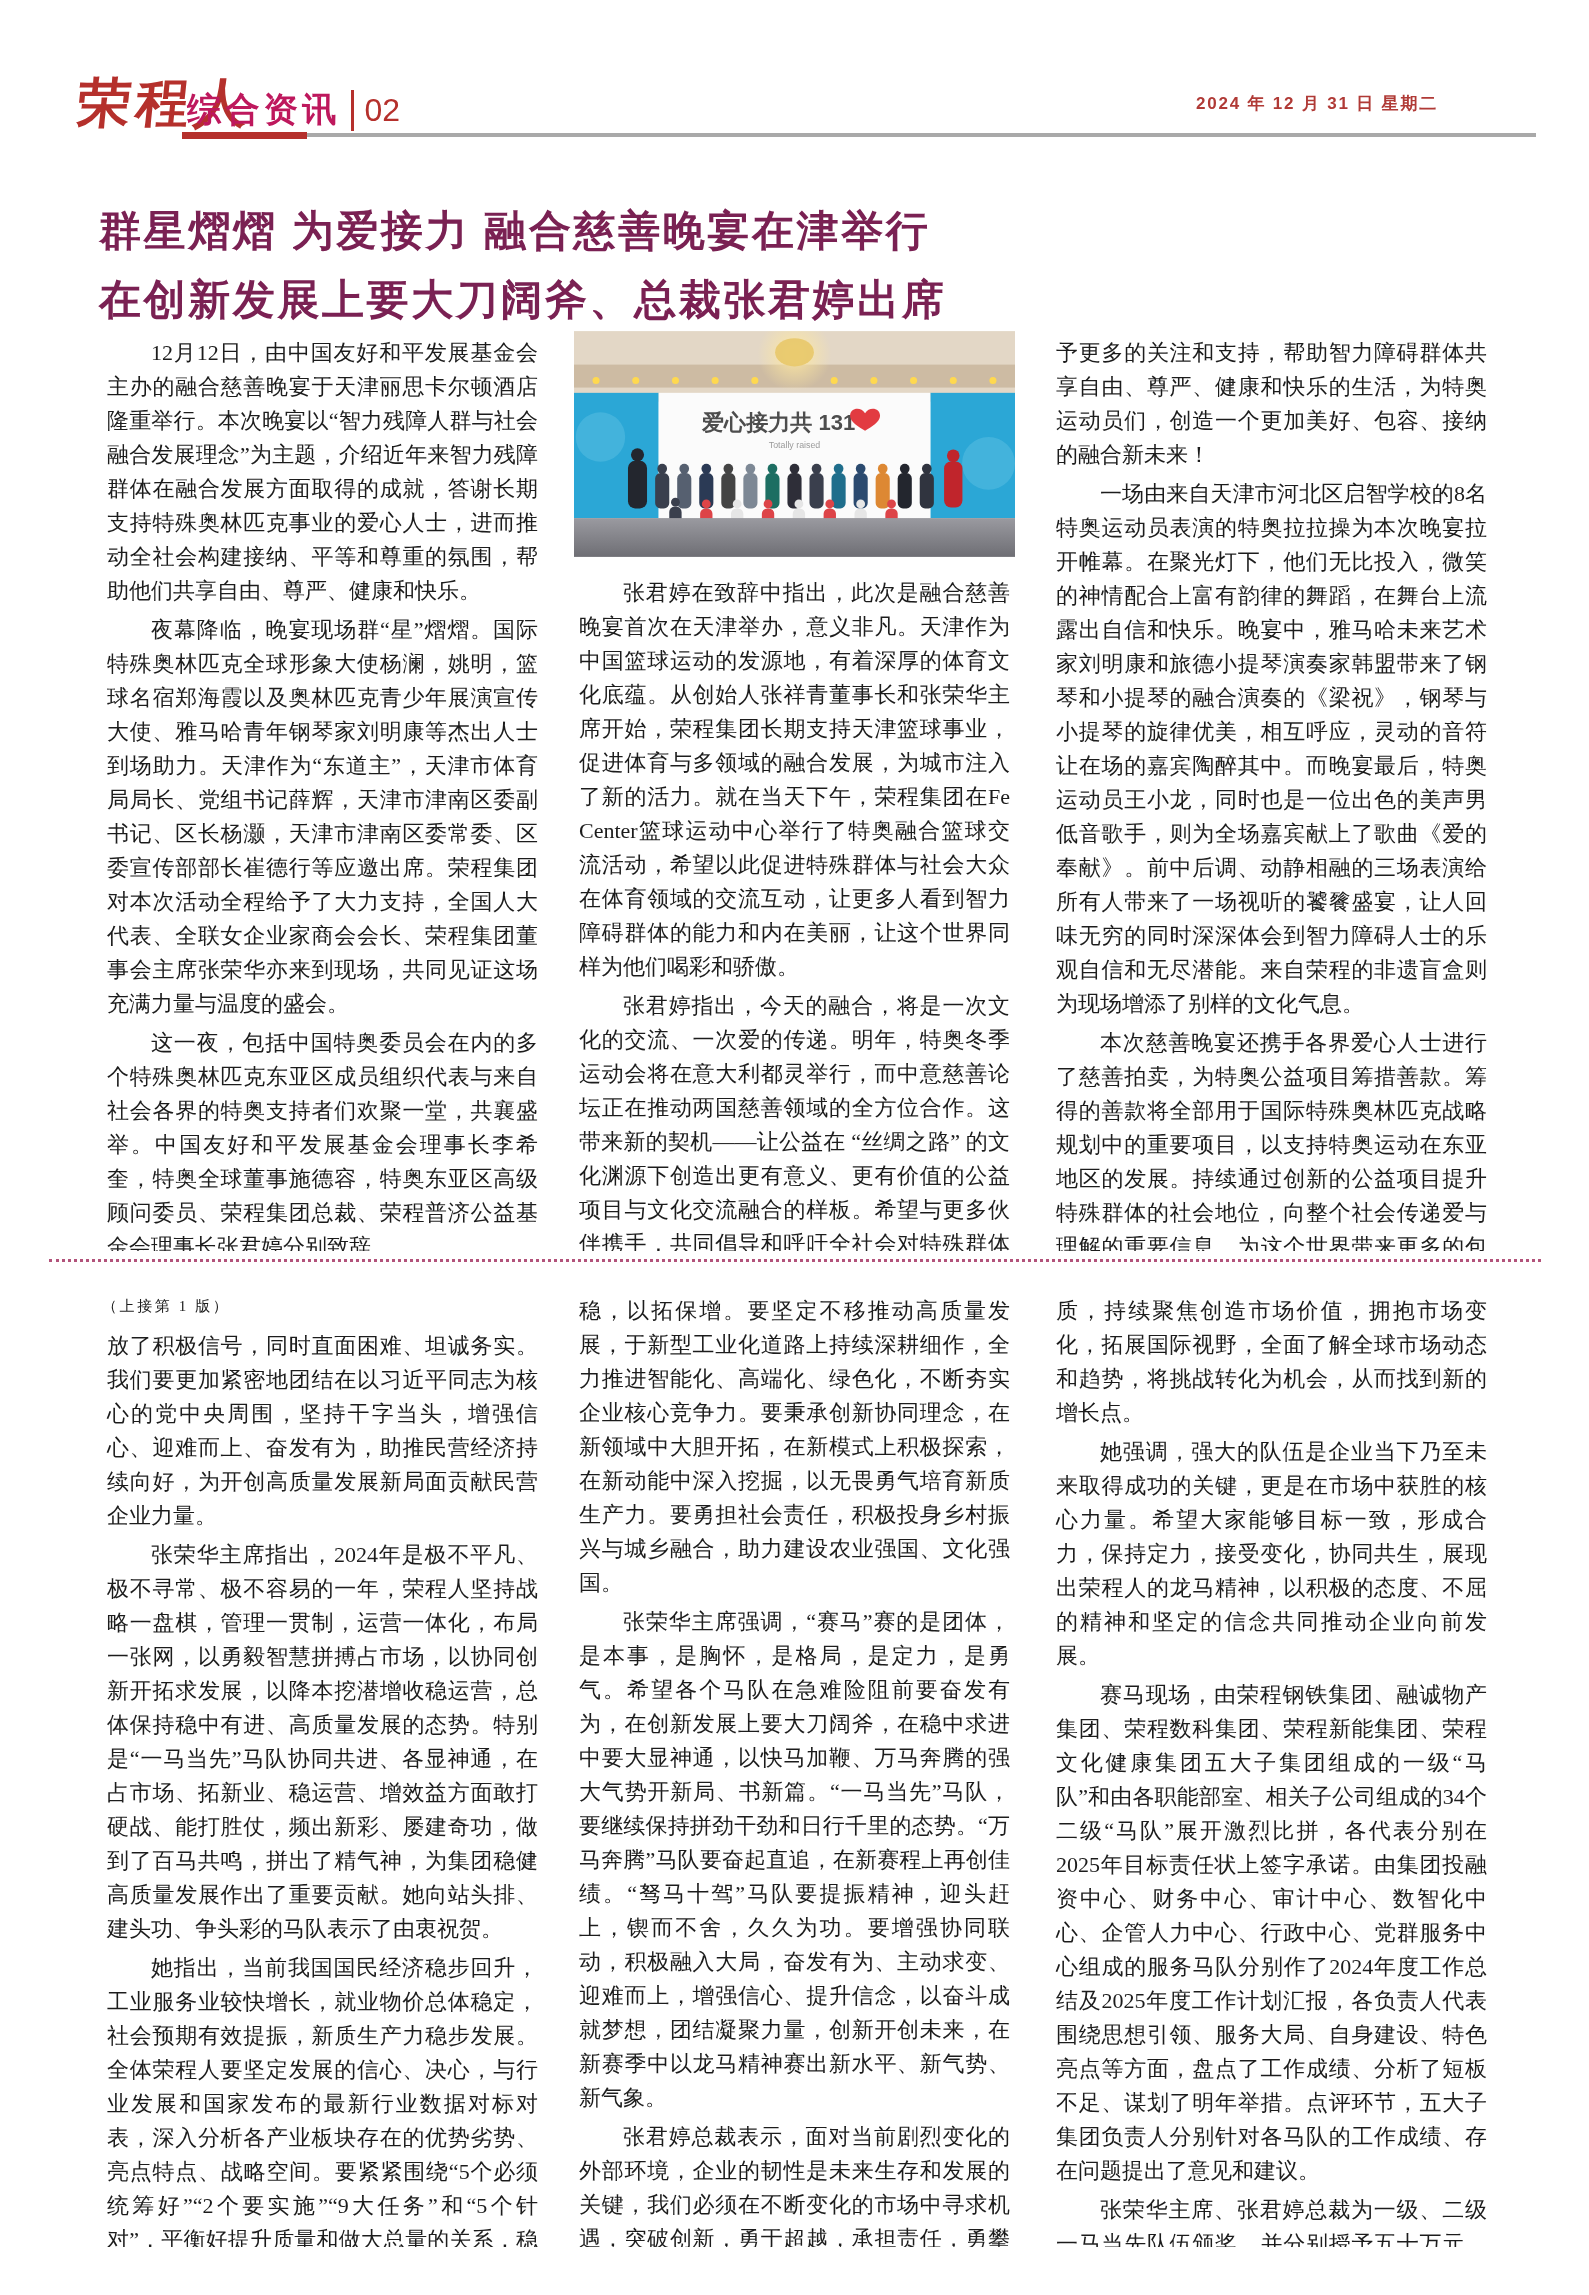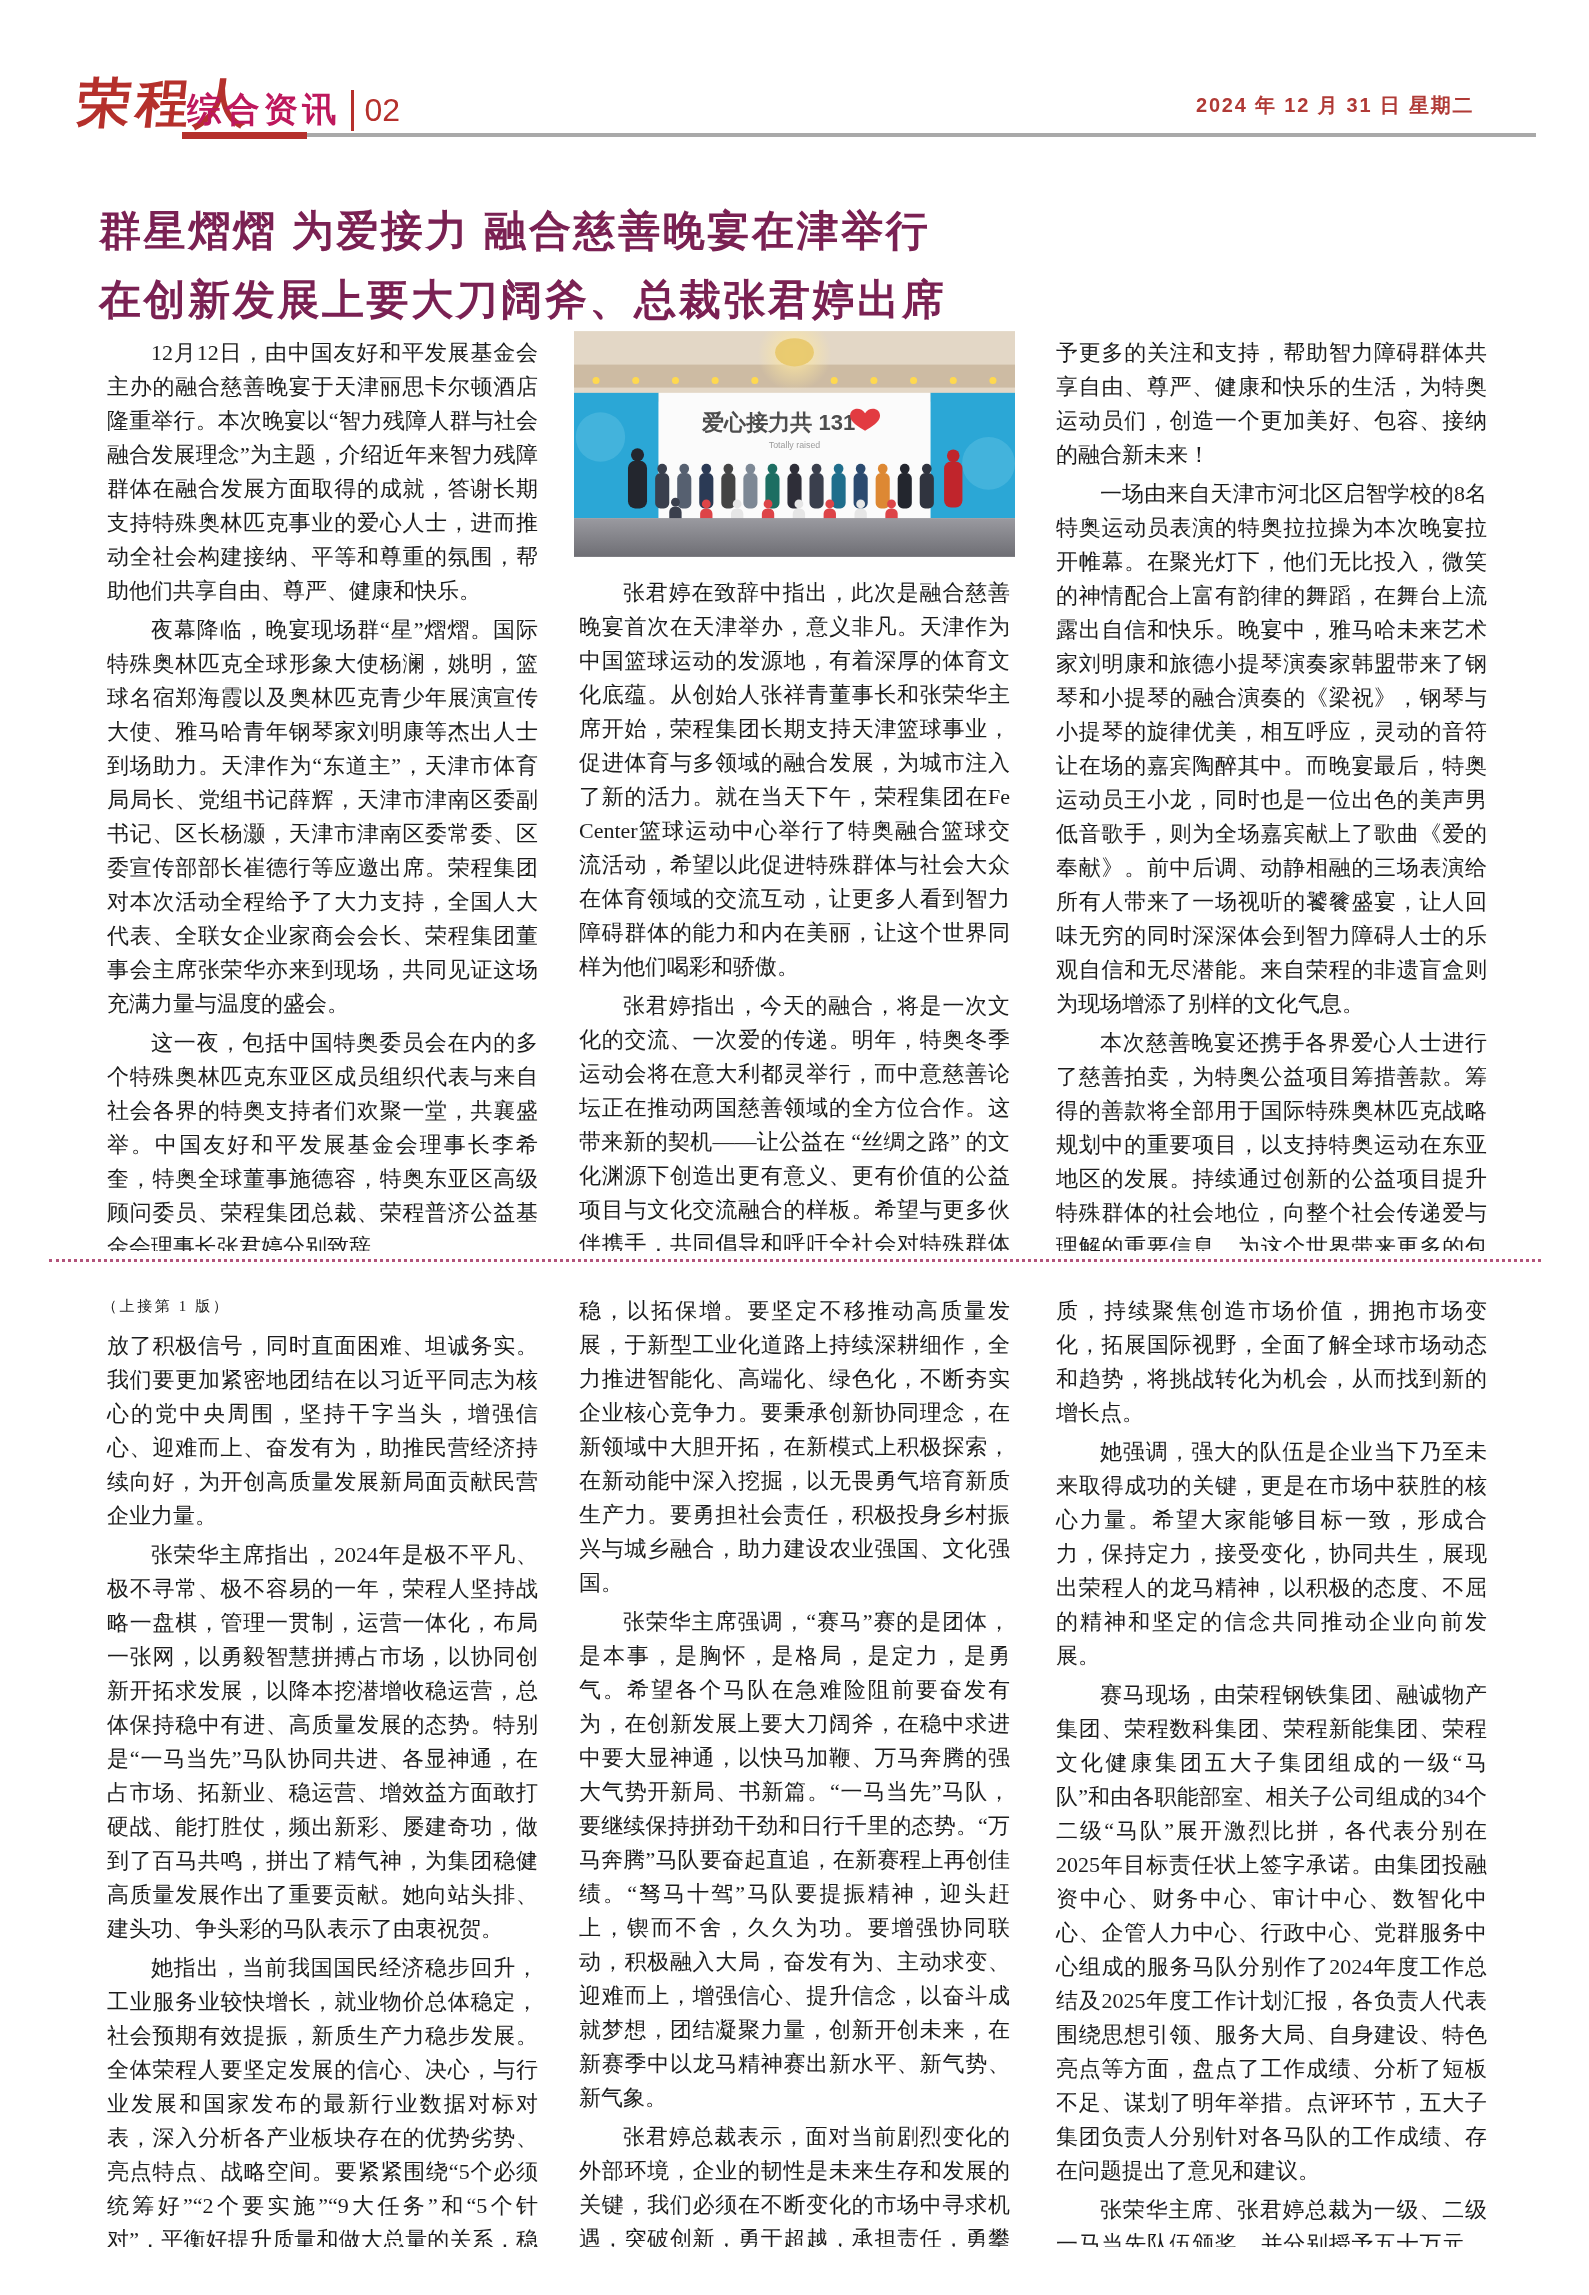--- a/index.html
+++ b/index.html
@@ -8,21 +8,21 @@
   
   .logo{position:absolute;left:78px;top:74px;font-size:53px;line-height:57px;font-weight:bold;
         color:#b5302c;font-family:"DejaVu Serif",serif;transform:skewX(-6deg);letter-spacing:5.3px;}
   .section-wrap{position:absolute;left:187px;top:87px;display:flex;align-items:center;gap:10.6px;
         font-family:"Liberation Sans","DejaVu Sans",sans-serif;}
   .section{font-size:34px;font-weight:bold;color:#be185d;letter-spacing:4.4px;}
   .vbar{width:2.6px;height:41px;background:#b5302c;}
   .pageno{font-size:32px;color:#b5302c;}
   .red-underline{position:absolute;left:182px;top:132px;width:125px;height:7px;background:#b5302c;}
   .gray-rule{position:absolute;left:307px;top:133px;width:1229px;height:4.4px;background:#a9a9a9;}
-  .date{position:absolute;left:1196px;top:92px;font-size:20px;font-weight:bold;color:#b03a36;
+  .date{position:absolute;left:1196px;top:92px;font-size:17px;font-weight:bold;color:#b03a36;
         font-family:"Liberation Sans","DejaVu Sans",sans-serif;letter-spacing:1.8px;}
   
   .headline{position:absolute;left:99px;top:196px;width:1393px;color:#7a2153;
         font-family:"Liberation Sans","DejaVu Sans",sans-serif;font-weight:bold;}
   .headline .l1,.headline .l2{font-size:42px;line-height:69px;letter-spacing:2.6px;}
   
   .col{position:absolute;width:441px;font-size:22px;line-height:34px;text-align:justify;
        overflow:hidden;}
   .top-col{top:331px;height:920px;}
   .bot-col{top:1289px;height:958px;}

